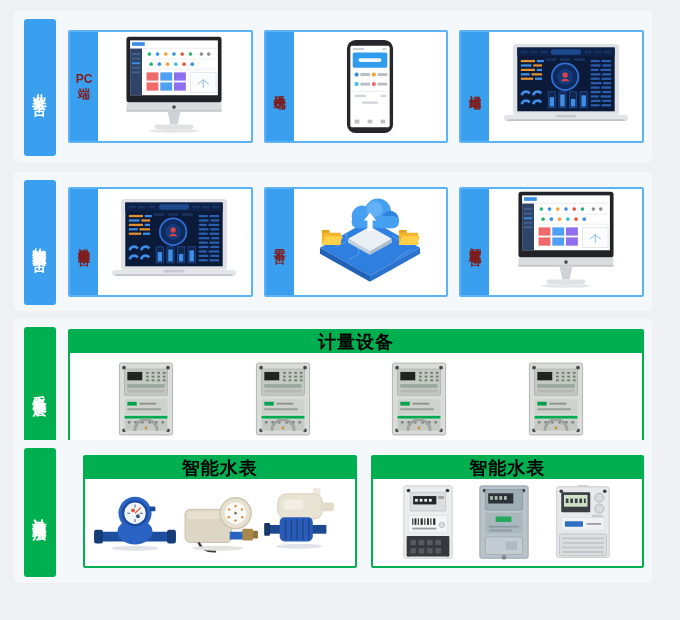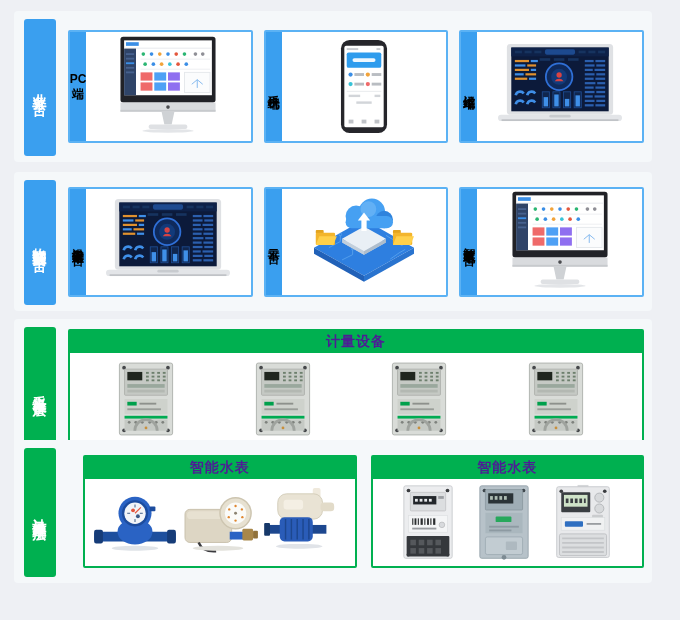--- a/index.html
+++ b/index.html
@@ -32,38 +32,38 @@
   .boxes{flex:1;display:flex;gap:11px;align-items:center;margin:0 8px 0 12px;}
 
   
   .dev-box{
     flex:1;background:#fff;border:2px solid #5bb2f4;border-radius:2px;
     display:flex;box-sizing:border-box;overflow:hidden;
   }
   .row1 .dev-box{height:113px;}
   .row2 .dev-box{height:110px;}
   .strip{
-    width:16px;flex:0 0 auto;background:#3a9fef;color:#000000;
+    width:28px;flex:0 0 auto;background:#3a9fef;color:#7f1d1d;
     display:flex;align-items:center;justify-content:center;
     font-weight:bold;font-size:12px;
   }
   .strip .h-wrap{writing-mode:horizontal-tb;text-align:center;width:22px;line-height:1.25;letter-spacing:0;}
   .box-body{flex:1;display:flex;align-items:center;justify-content:center;}
 
   
   .green-box{
     flex:1;background:#fff;border:2px solid #00b050;border-radius:2px;
     display:flex;flex-direction:column;box-sizing:border-box;overflow:hidden;
   }
   .row3 .green-box{height:117px;}
   .row4 .green-box{height:113px;}
   .green-header{
-    height:22px;flex:0 0 auto;background:#00b050;color:#4c1d95;
+    height:22px;flex:0 0 auto;background:#00b050;color:#000000;
     display:flex;align-items:center;justify-content:center;
-    font-weight:bold;font-size:14px;letter-spacing:1px;
+    font-weight:bold;font-size:18px;letter-spacing:1px;
   }
   .green-body{flex:1;display:flex;align-items:center;}
   .body-collectors{justify-content:space-between;padding:0 58px 0 48px;}
   .body-meters{justify-content:space-evenly;padding:0 6px;}
 
   svg.dev{display:block;}
   .sz-imac{width:128px;height:102px;}
   .sz-phone{width:48px;height:98px;}
   .sz-laptop{width:142px;height:85px;}
   .sz-cloud{width:114px;height:97px;}

